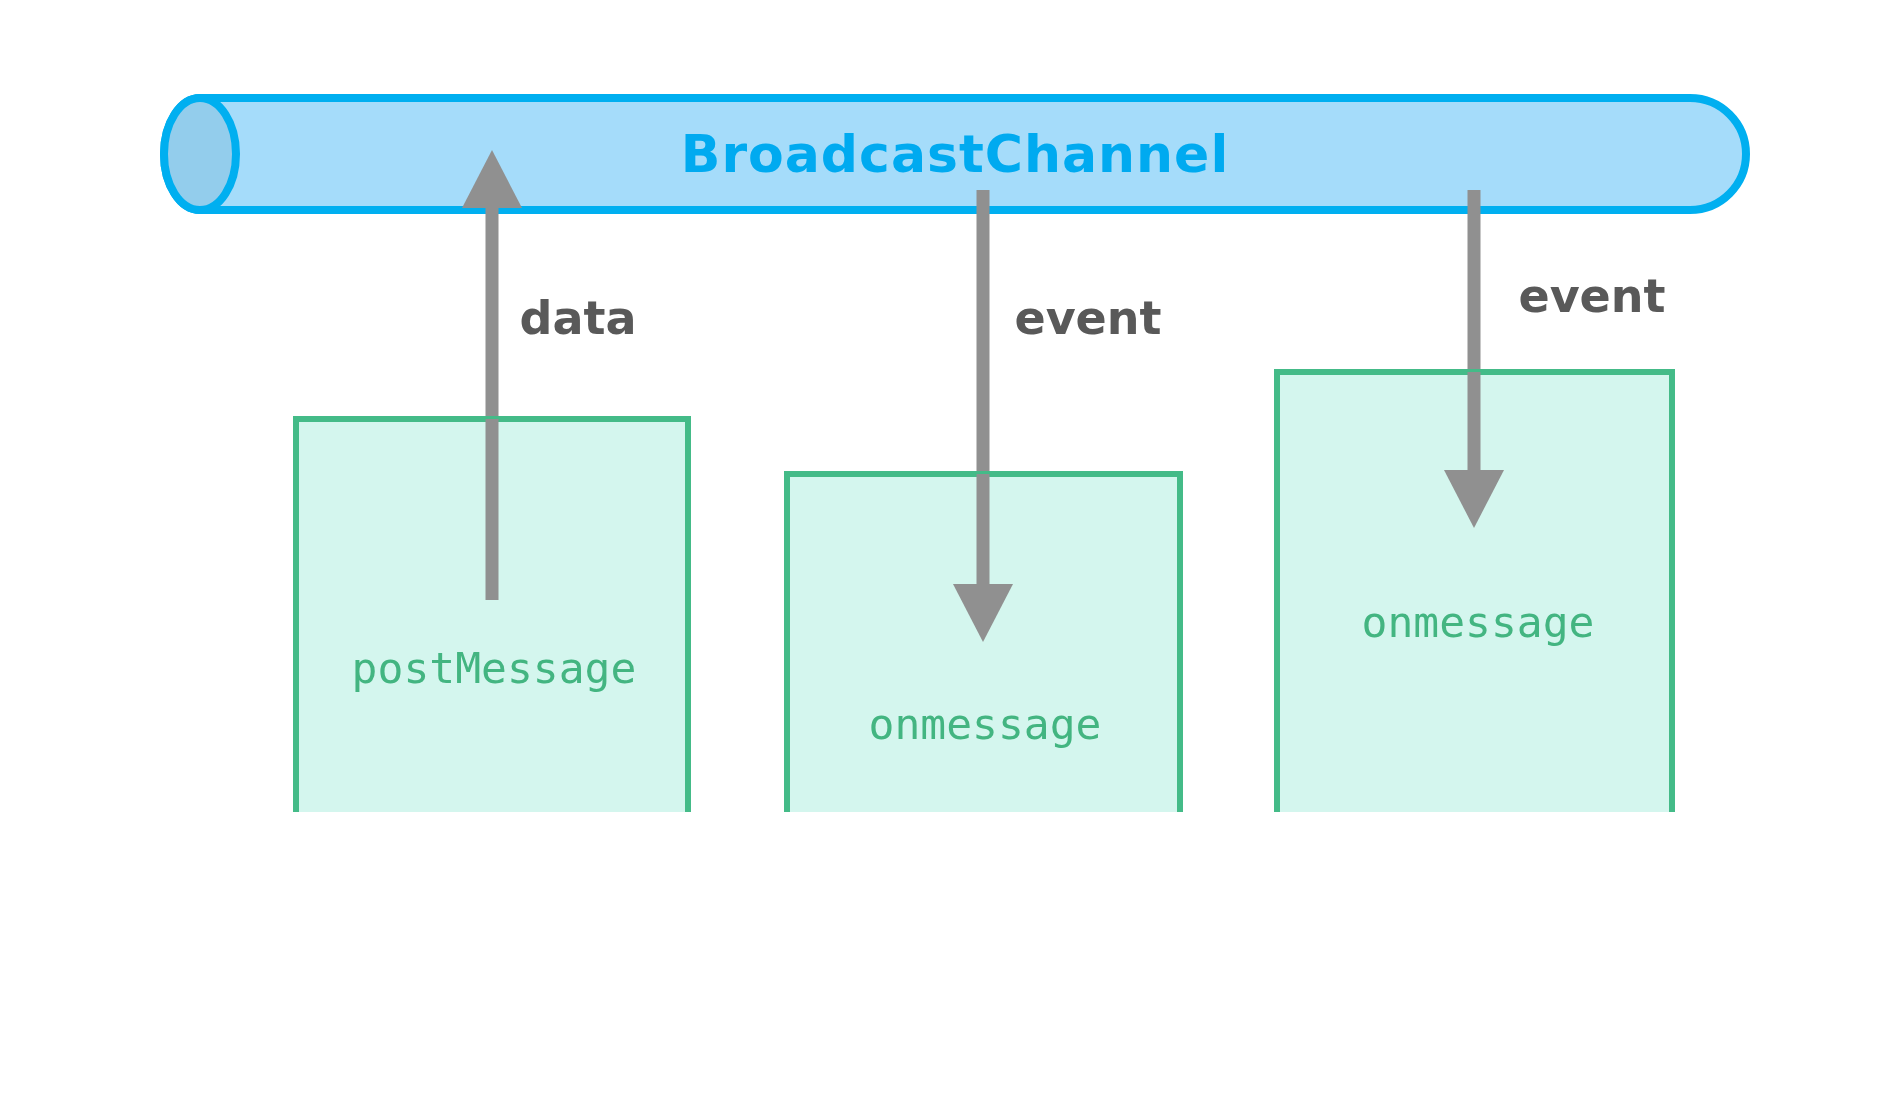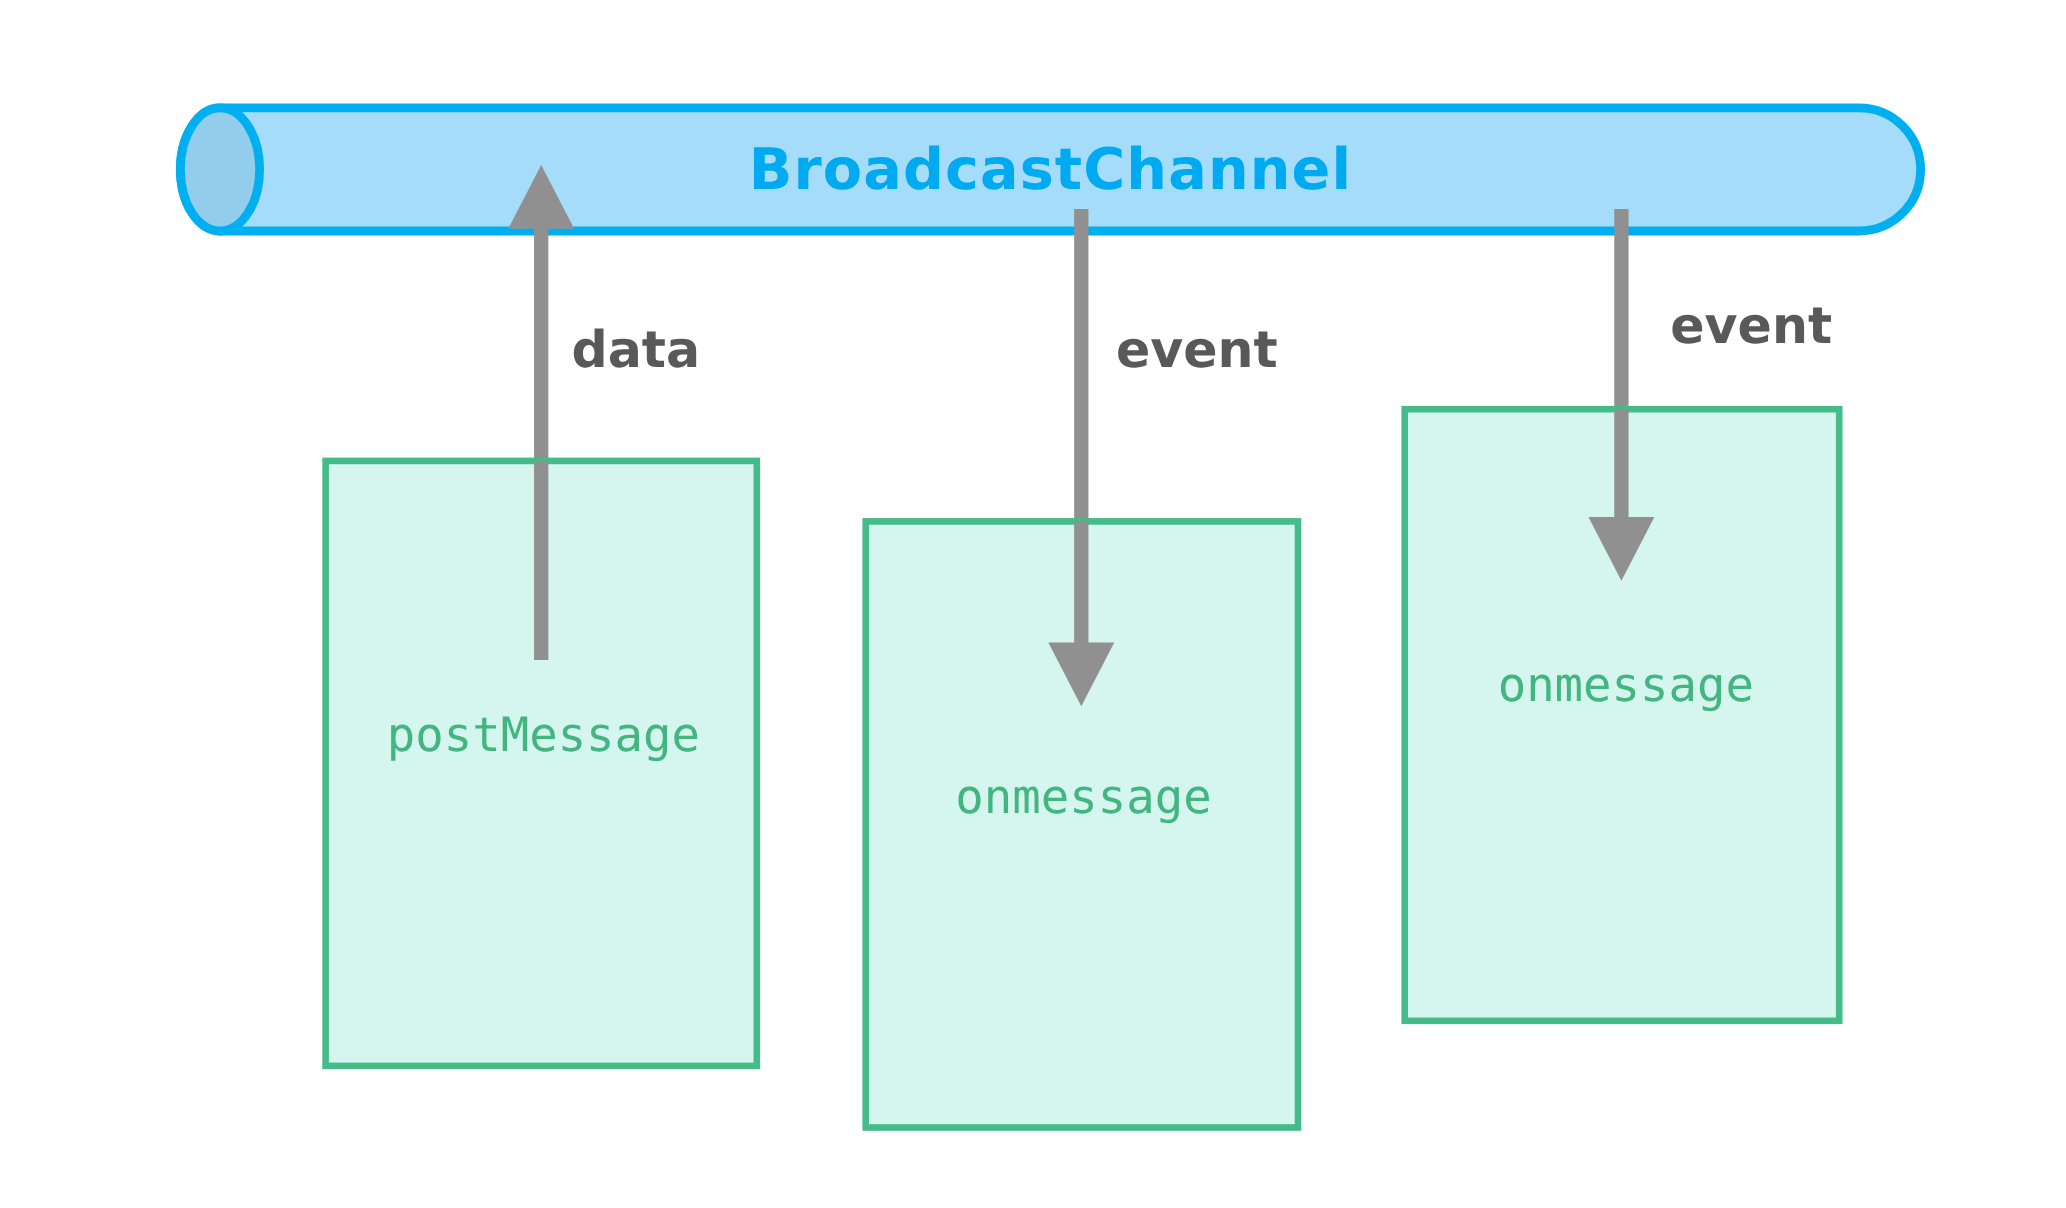--- a/index.html
+++ b/index.html
@@ -7,21 +7,21 @@
     margin: 0;
     padding: 0;
     background: #ffffff;
   }
   body {
     font-family: "DejaVu Sans", sans-serif;
   }
   #canvas {
     position: relative;
     width: 1878px;
-    height: 1098px;
+    height: 812px;
     background: #ffffff;
     overflow: hidden;
   }
   #diagram-svg {
     position: absolute;
     left: 0;
     top: 0;
     width: 1878px;
     height: 1098px;
   }

